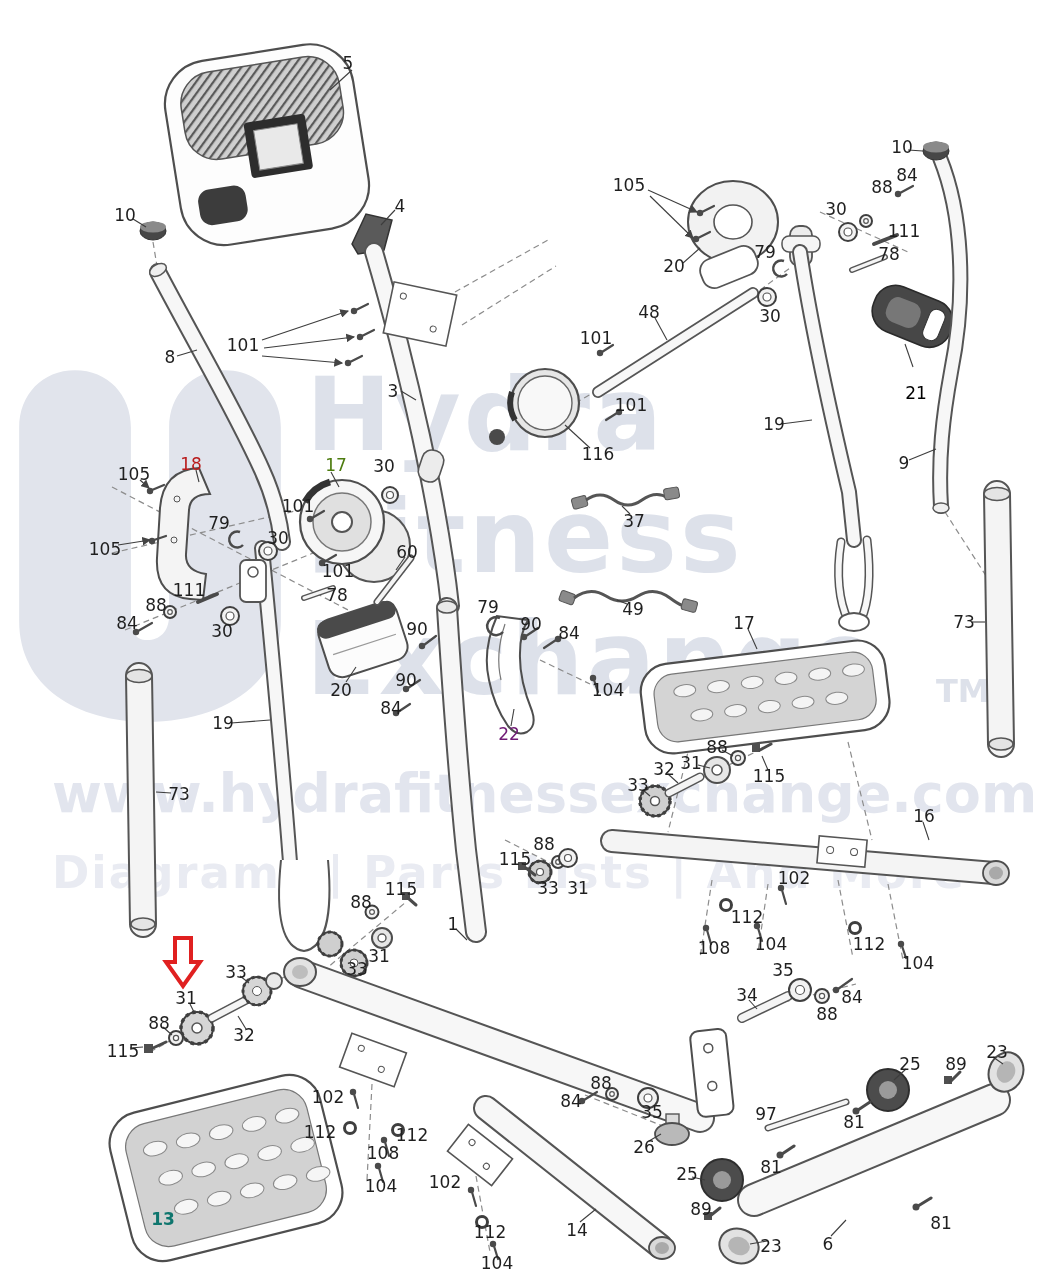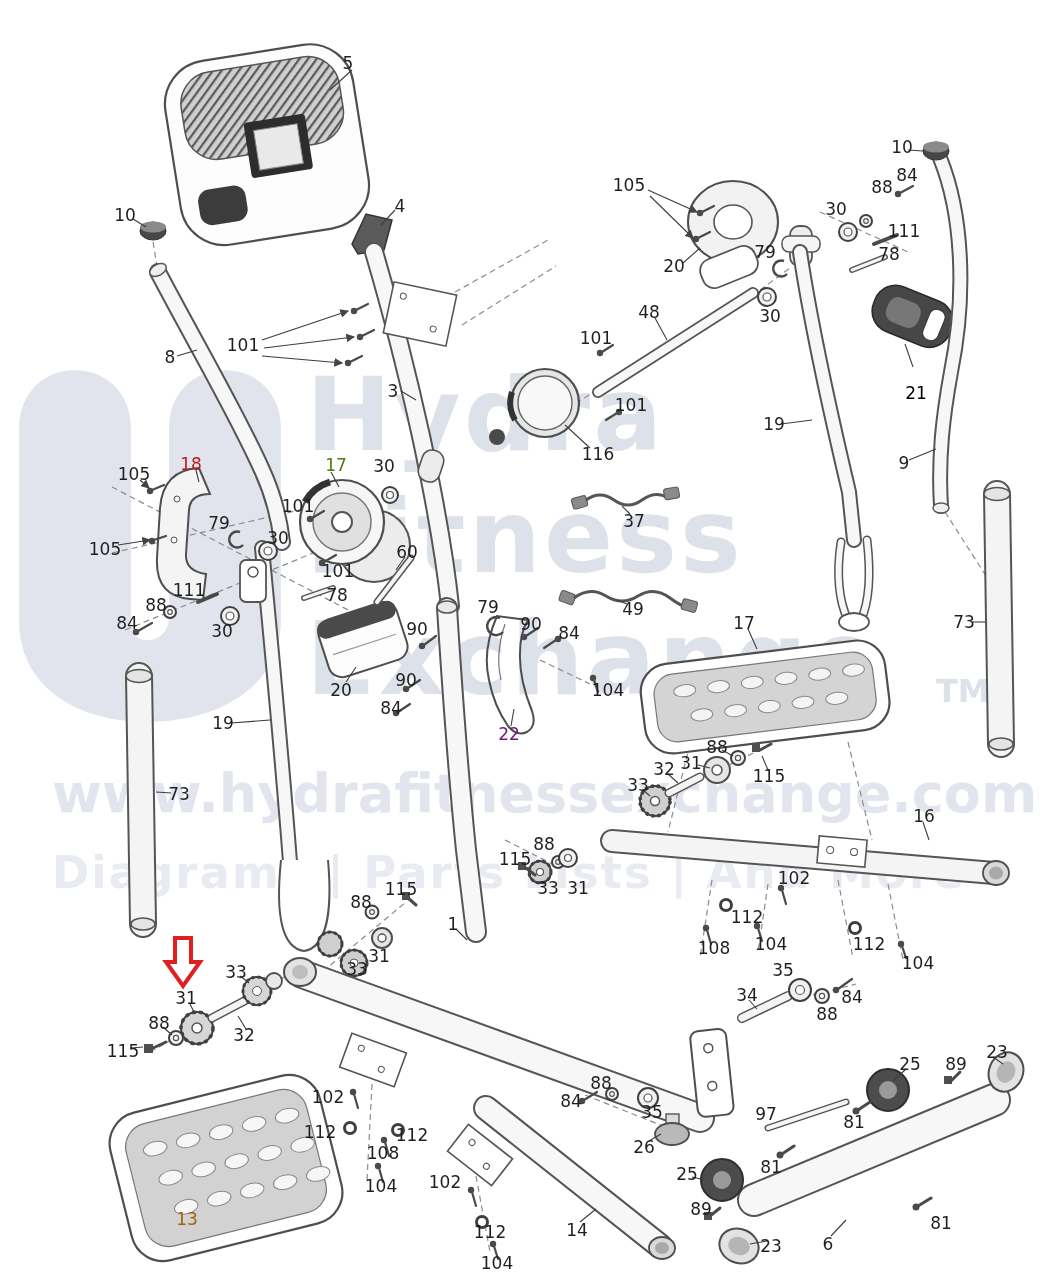--- a/index.html
+++ b/index.html
@@ -652,21 +652,21 @@
       <div class="part-label" style="left: 854px; top: 1122px; color: rgb(31, 31, 31);">81</div>
       <div class="part-label" style="left: 320px; top: 1132px; color: rgb(31, 31, 31);">112</div>
       <div class="part-label" style="left: 412px; top: 1135px; color: rgb(31, 31, 31);">112</div>
       <div class="part-label" style="left: 644px; top: 1147px; color: rgb(31, 31, 31);">26</div>
       <div class="part-label" style="left: 383px; top: 1153px; color: rgb(31, 31, 31);">108</div>
       <div class="part-label" style="left: 771px; top: 1167px; color: rgb(31, 31, 31);">81</div>
       <div class="part-label" style="left: 687px; top: 1174px; color: rgb(31, 31, 31);">25</div>
       <div class="part-label" style="left: 381px; top: 1186px; color: rgb(31, 31, 31);">104</div>
       <div class="part-label" style="left: 445px; top: 1182px; color: rgb(31, 31, 31);">102</div>
       <div class="part-label" style="left: 701px; top: 1209px; color: rgb(31, 31, 31);">89</div>
-      <div class="part-label" style="left: 187px; top: 1219px; color: #a16207;">13</div>
+      <div class="part-label" style="left: 163px; top: 1219px; color: #0f766e; font-weight: bold;">13</div>
       <div class="part-label" style="left: 577px; top: 1230px; color: rgb(31, 31, 31);">14</div>
       <div class="part-label" style="left: 941px; top: 1223px; color: rgb(31, 31, 31);">81</div>
       <div class="part-label" style="left: 490px; top: 1232px; color: rgb(31, 31, 31);">112</div>
       <div class="part-label" style="left: 828px; top: 1244px; color: rgb(31, 31, 31);">6</div>
       <div class="part-label" style="left: 771px; top: 1246px; color: rgb(31, 31, 31);">23</div>
       <div class="part-label" style="left: 497px; top: 1263px; color: rgb(31, 31, 31);">104</div>
     </div>
 
 </div>
 

